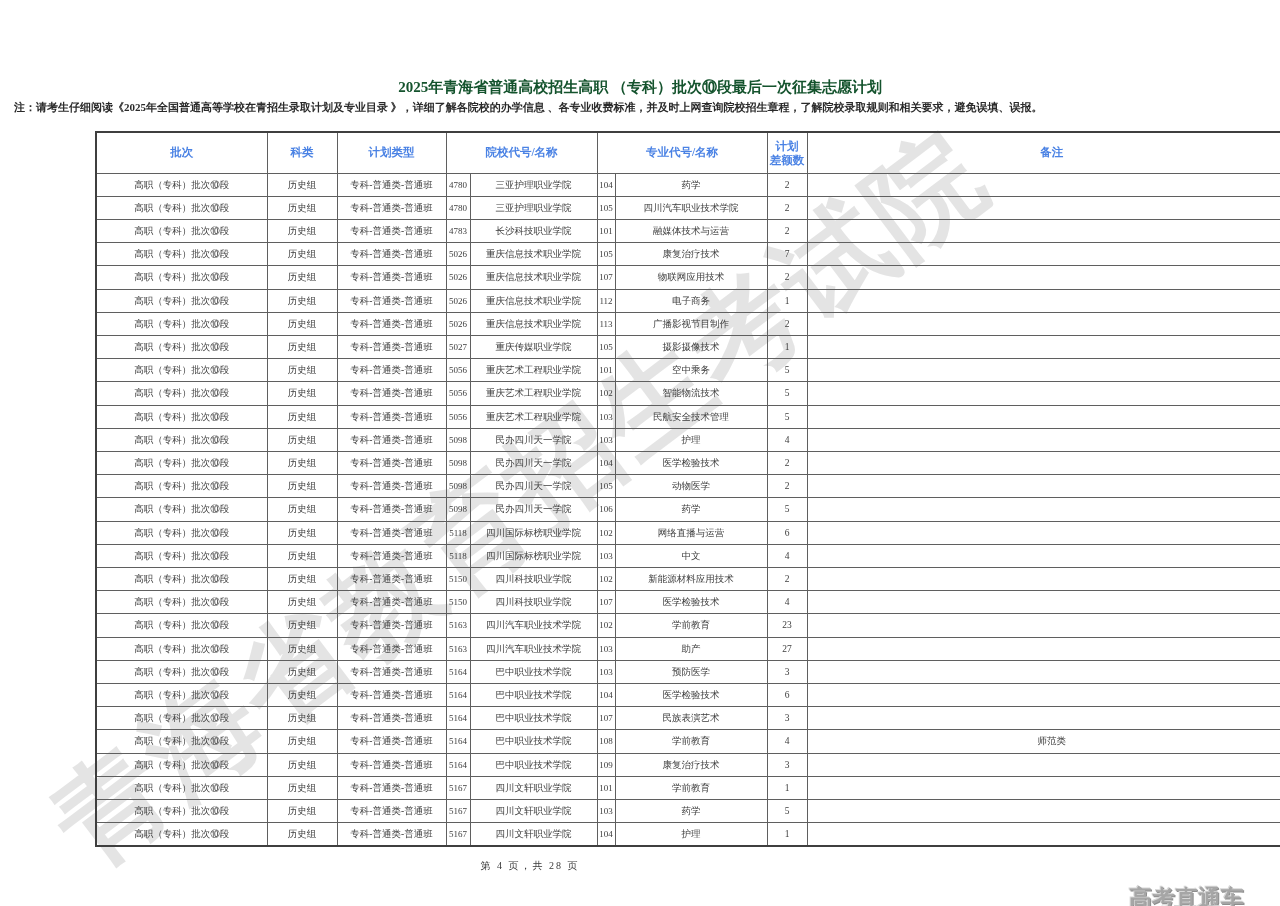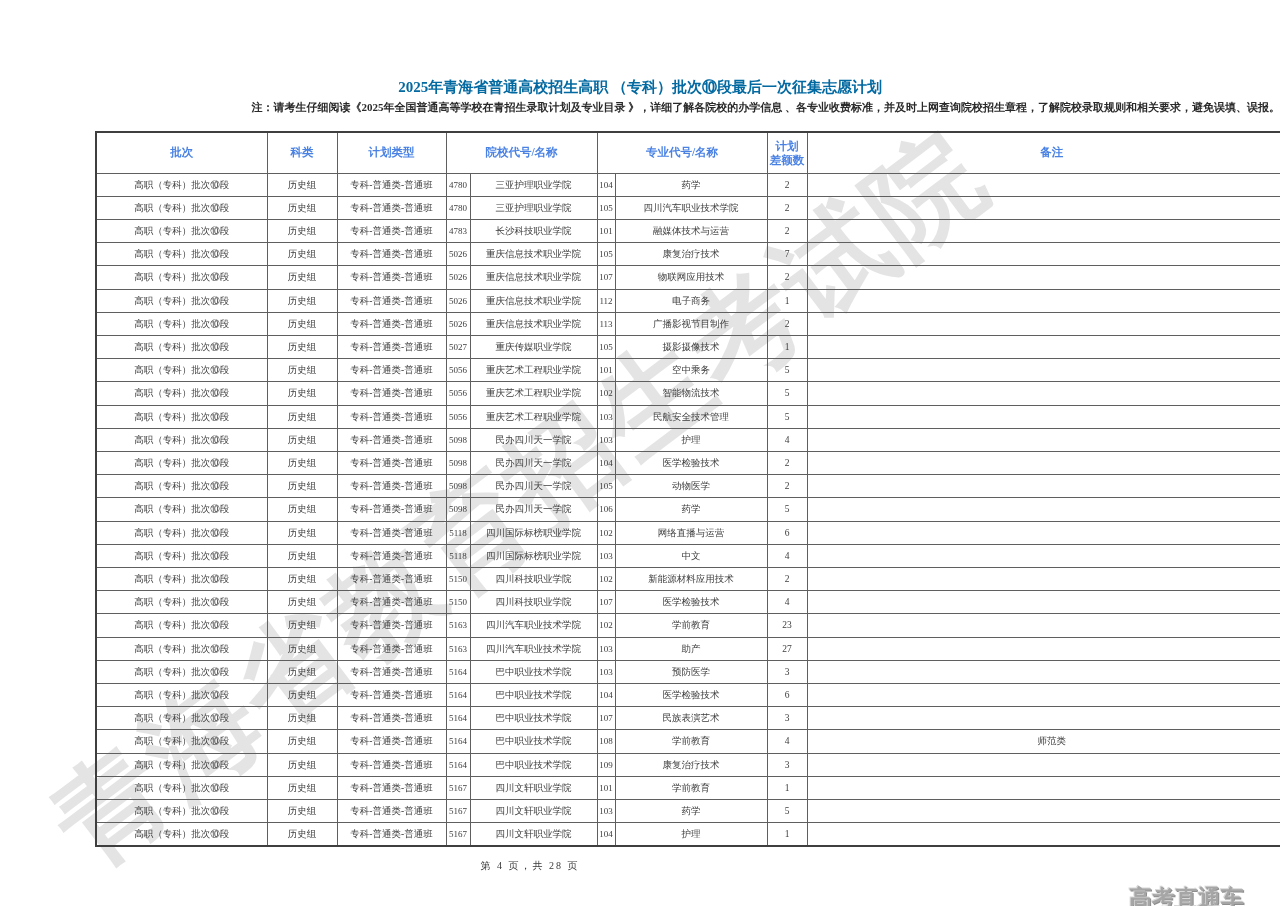--- a/index.html
+++ b/index.html
@@ -7,25 +7,25 @@
   body {
     position: relative;
     width: 1280px; height: 906px;
     background: #ffffff;
     font-family: "Liberation Serif", "DejaVu Serif", serif;
     color: #3a3a3a;
     overflow: hidden;
   }
   .doc-title {
     position: absolute; top: 78px; left: 0; width: 1280px;
-    text-align: center; font-size: 15px; font-weight: bold; color: #0369a1;
+    text-align: center; font-size: 15px; font-weight: bold; color: #14532d;
   }
   .doc-note {
     position: absolute; top: 100px; left: 0; width: 1280px;
-    text-align: right; font-size: 11px; font-weight: bold; color: #2a2a2a;
+    text-align: left; font-size: 11px; font-weight: bold; color: #2a2a2a; padding-left: 14px;
   }
   .watermark {
     position: absolute; left: 520px; top: 500px;
     transform: translate(-50%, -50%) rotate(-37deg);
     transform-origin: center center;
     font-size: 110px; font-weight: bold; letter-spacing: 3px;
     color: rgba(185,185,185,0.38);
     white-space: nowrap; z-index: 0; pointer-events: none;
   }
   .doc-table {

